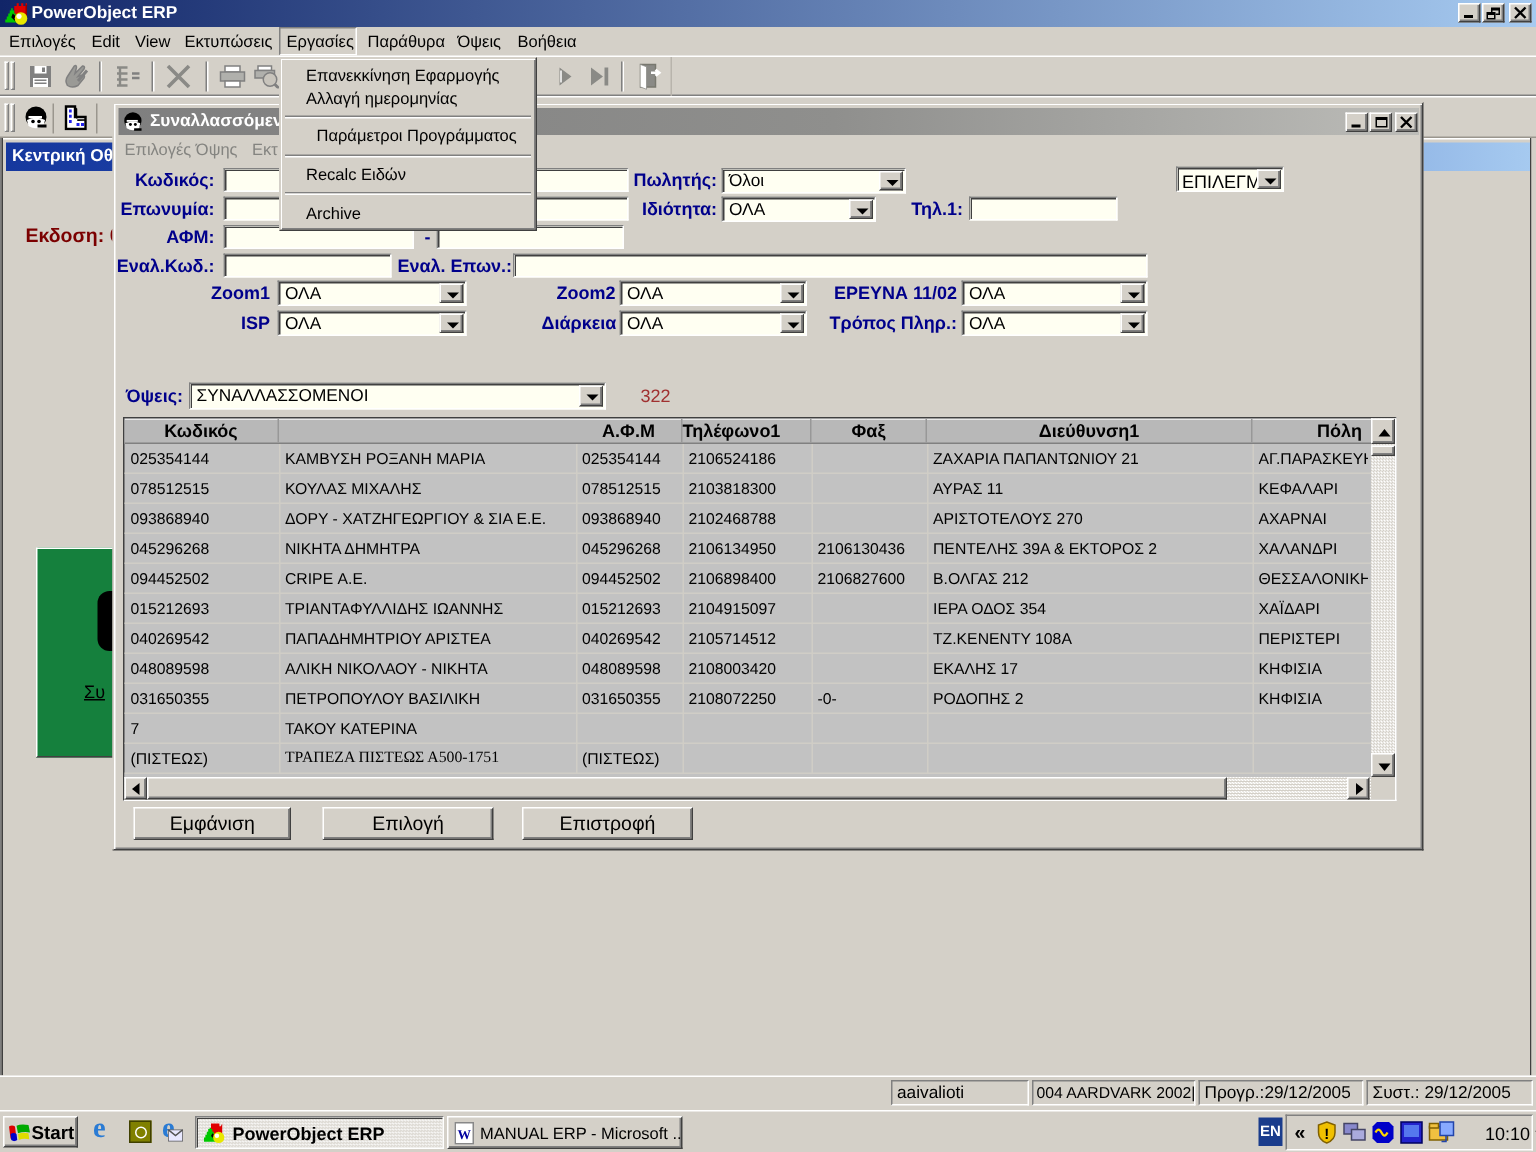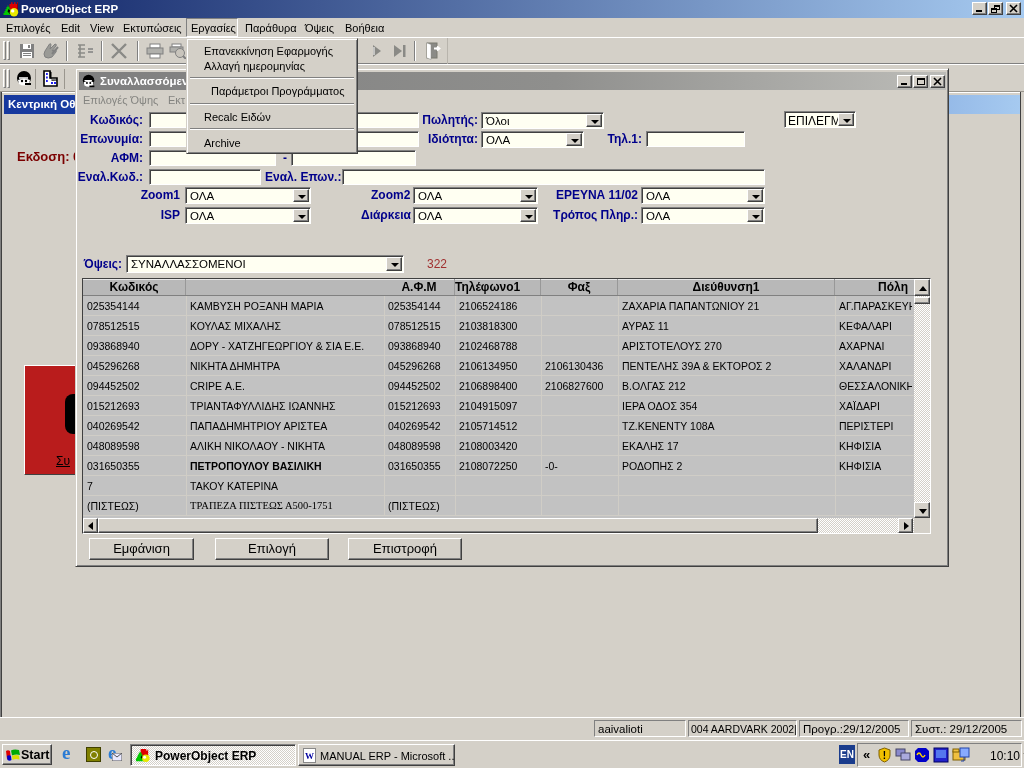--- a/index.html
+++ b/index.html
@@ -145,21 +145,21 @@
   <div class="abs" style="left:2px;top:0;width:1019px;height:1px;background:#fff;"></div>
   <div class="abs" style="left:1020px;top:0;width:1px;height:625px;background:#404040;"></div>
   <div class="abs" style="left:1021px;top:0;width:3px;height:625px;background:#D4D0C8;"></div>
 
   <div class="abs" style="left:4px;top:3px;width:1016px;height:19px;background:linear-gradient(90deg,#16389E 0%,#2850b0 45%,#A6CAF0 100%);">
     <span class="abs" style="left:4px;top:3px;color:#fff;font-weight:bold;font-size:11.5px;white-space:nowrap;">Κεντρική Οθόνη</span>
   </div>
   <span class="abs" style="left:17px;top:57px;color:#7B0000;font-weight:bold;font-size:13px;white-space:nowrap;">Εκδοση: 0</span>
 
 
-  <div class="abs" style="left:24px;top:273px;width:52px;height:110px;background:#b91c1c;border:1px solid;border-color:#fff #404040 #404040 #fff;">
+  <div class="abs" style="left:24px;top:273px;width:52px;height:140px;background:#15803d;border:1px solid;border-color:#fff #404040 #404040 #fff;">
     <div class="abs" style="left:40px;top:28px;width:12px;height:40px;background:#000;border-radius:8px 0 0 8px;"></div>
     <span class="abs" style="left:31px;top:88px;font-size:12px;text-decoration:underline;">Συ</span>
   </div>
 </div>
 
 <div class="abs" style="left:75px;top:68px;width:874px;height:499px;background:#D4D0C8;border:1px solid;border-color:#D4D0C8 #404040 #404040 #D4D0C8;box-shadow: inset 1px 1px 0 #fff, inset -1px -1px 0 #808080;">
 
   <div class="abs" style="left:3px;top:3px;width:867px;height:18px;background:linear-gradient(90deg,#7F7F7F 0%,#8f8f8d 55%,#BCBCB8 100%);">
     <svg class="abs" style="left:3px;top:2px" width="14" height="14" viewBox="0 0 17 17">
       <circle cx="8" cy="8" r="7" fill="#000"></circle>
@@ -325,21 +325,21 @@
 <div class="abs" style="left:0;top:157px;width:831px;height:20px;border-bottom:1px solid #D0CDC6;">
 <span class="gtext" style="left:4px;top:4px;width:97px;">048089598</span>
 <span class="gtext" style="left:107px;top:4px;width:192px;">ΑΛΙΚΗ ΝΙΚΟΛΑΟΥ - ΝΙΚΗΤΑ</span>
 <span class="gtext" style="left:305px;top:4px;width:65px;">048089598</span>
 <span class="gtext" style="left:376px;top:4px;width:80px;">2108003420</span>
 <span class="gtext" style="left:539px;top:4px;width:211px;">ΕΚΑΛΗΣ 17</span>
 <span class="gtext" style="left:756px;top:4px;width:73px;">ΚΗΦΙΣΙΑ</span>
 </div>
 <div class="abs" style="left:0;top:177px;width:831px;height:20px;border-bottom:1px solid #D0CDC6;">
 <span class="gtext" style="left:4px;top:4px;width:97px;">031650355</span>
-<span class="gtext" style="left:107px;top:4px;width:192px;font-weight:bold;">ΠΕΤΡΟΠΟΥΛΟΥ ΒΑΣΙΛΙΚΗ</span>
+<span class="gtext" style="left:107px;top:4px;width:192px;">ΠΕΤΡΟΠΟΥΛΟΥ ΒΑΣΙΛΙΚΗ</span>
 <span class="gtext" style="left:305px;top:4px;width:65px;">031650355</span>
 <span class="gtext" style="left:376px;top:4px;width:80px;">2108072250</span>
 <span class="gtext" style="left:462px;top:4px;width:71px;">-0-</span>
 <span class="gtext" style="left:539px;top:4px;width:211px;">ΡΟΔΟΠΗΣ 2</span>
 <span class="gtext" style="left:756px;top:4px;width:73px;">ΚΗΦΙΣΙΑ</span>
 </div>
 <div class="abs" style="left:0;top:197px;width:831px;height:20px;border-bottom:1px solid #D0CDC6;">
 <span class="gtext" style="left:4px;top:4px;width:97px;">7</span>
 <span class="gtext" style="left:107px;top:4px;width:192px;">ΤΑΚΟΥ ΚΑΤΕΡΙΝΑ</span>
 </div>

